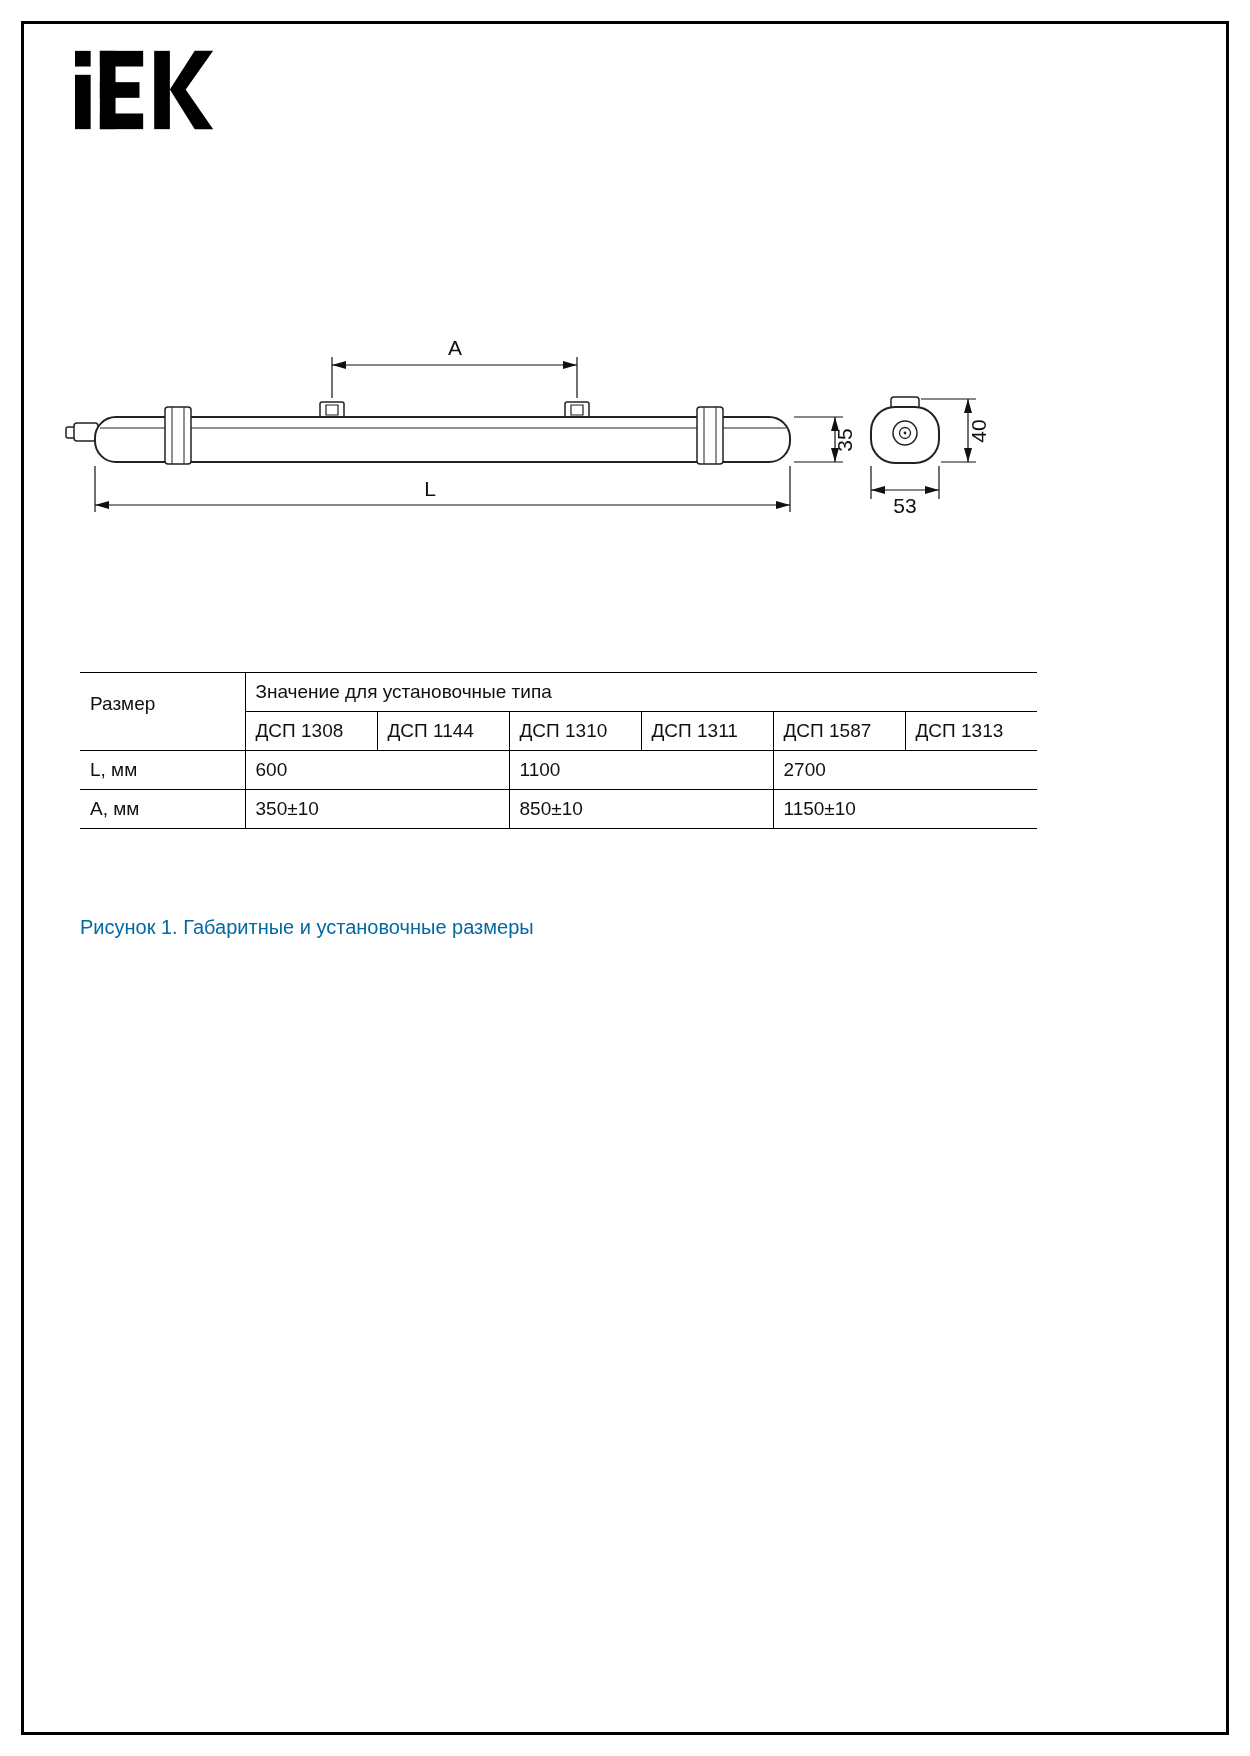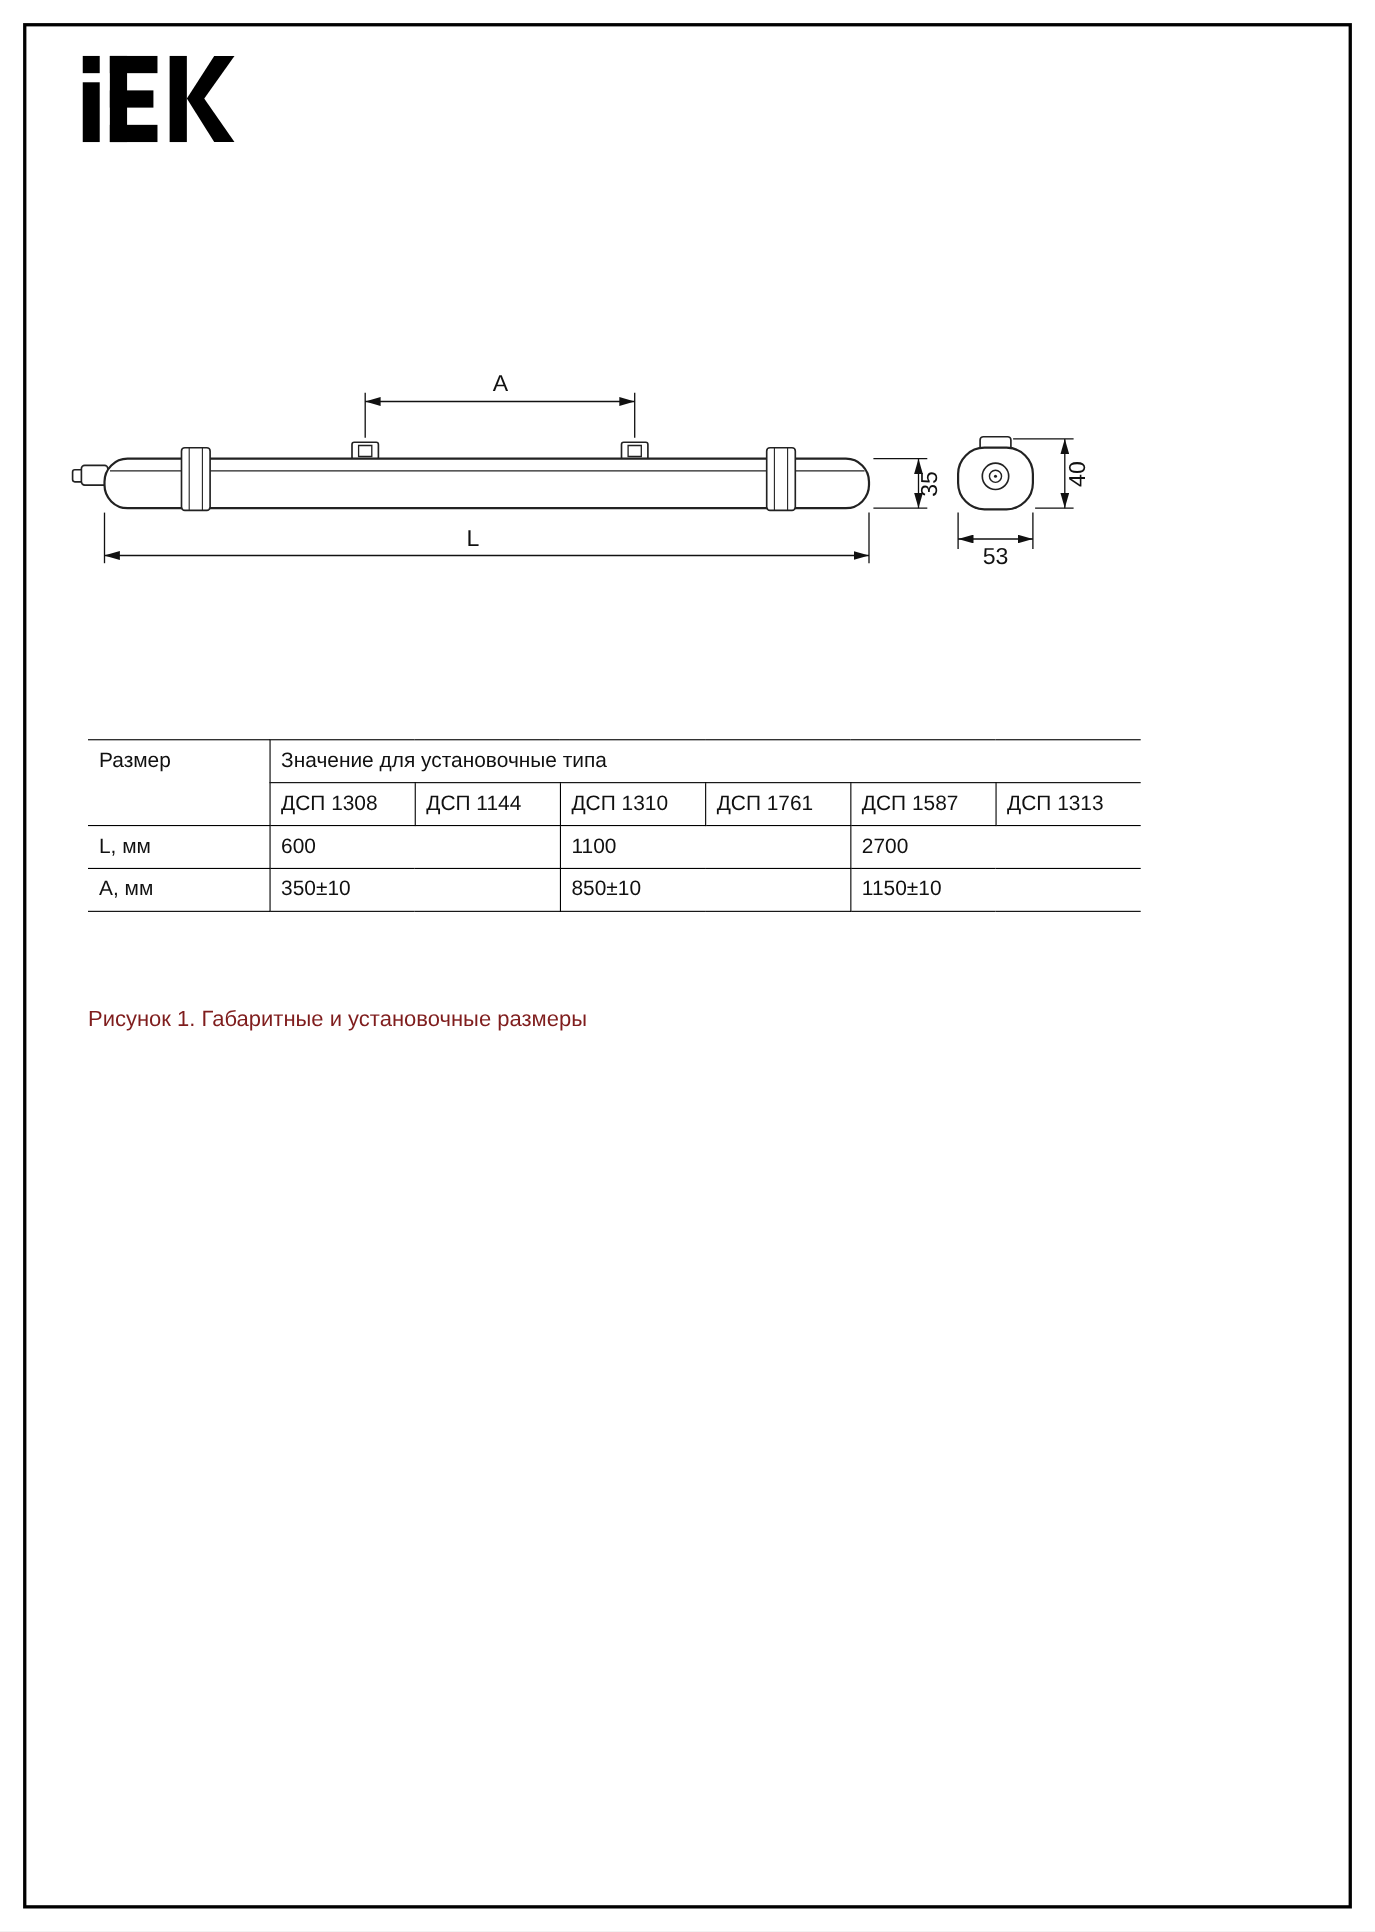--- a/index.html
+++ b/index.html
@@ -20,24 +20,24 @@
   .dims-table {
     position:absolute; left:80px; top:672px; border-collapse:collapse;
     font-size:19px; color:#111;
   }
   .dims-table th, .dims-table td {
     border:1px solid #000; font-weight:normal; text-align:left;
     padding:8px 10px 8px 10px; height:38px; vertical-align:middle;
   }
   .dims-table tr > *:first-child { border-left:none; }
   .dims-table tr > *:last-child { border-right:none; }
-  .dims-table .size-head { vertical-align:top; padding-top:8px; }
+  .dims-table .size-head { vertical-align:top; padding-top:20px; }
   .col-size { width:165px; }
   .col-model { width:132px; }
-  .caption { position:absolute; left:80px; top:916px; font-size:20px; color:#7f1d1d; }
+  .caption { position:absolute; left:80px; top:916px; font-size:20px; color:#0369a1; }
 </style>
 </head>
 <body>
 
 <div class="page">
   <div class="page-border"></div>
 
   <svg class="logo" viewBox="0 0 152 85" aria-hidden="false">
     <title>IEK</title>
     <g fill="#000">
@@ -131,21 +131,21 @@
   <table class="dims-table">
     <tbody>
         <tr>
       <th class="col-size size-head" rowspan="2">Размер</th>
       <th colspan="6">Значение для установочные типа</th>
     </tr>
     <tr>
       <th class="col-model">ДСП 1308</th>
       <th class="col-model">ДСП 1144</th>
       <th class="col-model">ДСП 1310</th>
-      <th class="col-model">ДСП 1761</th>
+      <th class="col-model">ДСП 1311</th>
       <th class="col-model">ДСП 1587</th>
       <th class="col-model">ДСП 1313</th>
     </tr>
     <tr>
       <td>L, мм</td>
       <td colspan="2">600</td>
       <td colspan="2">1100</td>
       <td colspan="2">2700</td>
     </tr>
     <tr>

